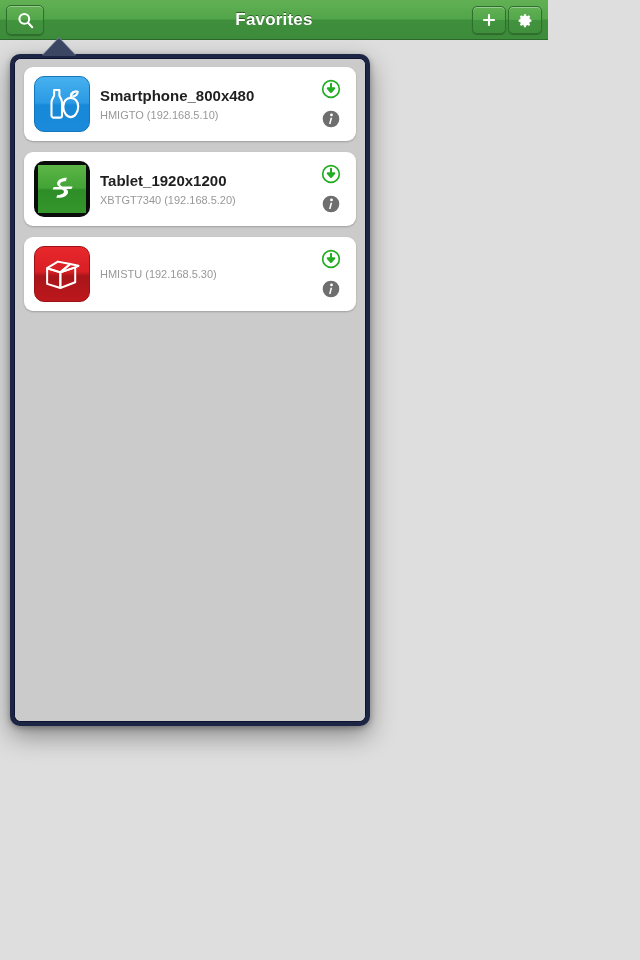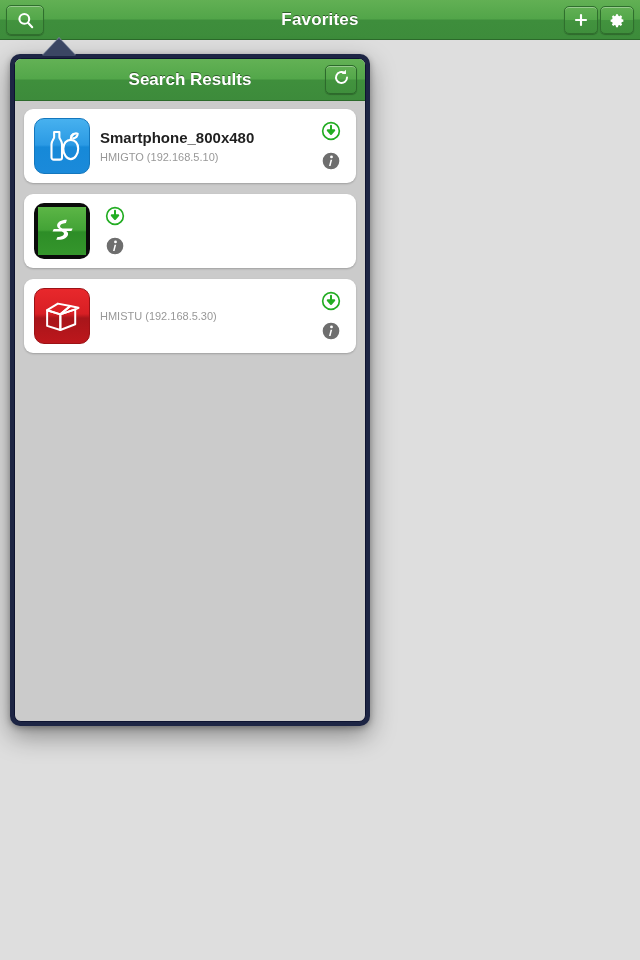--- a/index.html
+++ b/index.html
@@ -13,21 +13,21 @@
   body {
     font-family: "Liberation Sans", sans-serif;
     background: #dedede;
     position: relative;
   }
 
   
   .navbar {
     position: absolute;
     top: 0; left: 0;
-    width: 640px;
+    width: 548px;
     height: 40px;
     background: linear-gradient(to bottom, #62b054 0%, #52a549 48%, #3e8e3c 52%, #3d8c3b 100%);
     border-bottom: 1px solid #2c6a2b;
     display: flex;
     align-items: center;
     justify-content: center;
   }
 
   .nav-title {
     color: #ffffff;
@@ -125,21 +125,20 @@
     justify-content: center;
     cursor: pointer;
   }
 
   
   .list {
     flex: 1 1 auto;
     padding: 8px 9px 0 9px;
     overflow-y: auto;
     background: #cbcbcb;
-    border-radius: 8px;
   }
 
   .list-item {
     position: relative;
     height: 74px;
     background: #ffffff;
     border-radius: 9px;
     margin-bottom: 11px;
     display: flex;
     align-items: center;
@@ -246,31 +245,20 @@
       </svg>
     </span>
   </div>
 </div>
 
 <div class="pointer"></div>
 
 <div class="popover">
   <div class="popover-inner">
 
-    <div class="popover-header">
-      <div class="popover-title">Search Results</div>
-      <div class="refresh-btn">
-        <span>
-          <svg width="19" height="19" viewBox="0 0 24 24" fill="none" stroke="#ffffff" stroke-width="2.4" stroke-linecap="round">
-            <path d="M19 12a7 7 0 1 1-2.9-5.65"></path>
-            <polyline points="17.6,2.2 17.6,7.6 12.3,7.6" fill="#ffffff" stroke="none"></polyline>
-          </svg>
-        </span>
-      </div>
-    </div>
 
     <div class="list">
 
       <div class="list-item">
         <div class="item-icon icon-blue">
           <svg width="42" height="40" viewBox="0 0 48 44" fill="none" stroke="#ffffff" stroke-width="2.4" stroke-linejoin="round" stroke-linecap="round">
             <path d="M15 6 h6 v6 c0 2 3 4 3 8 v15 c0 1.6-1.2 2.6-2.6 2.6 h-6.8 c-1.4 0-2.6-1-2.6-2.6 V20 c0-4 3-6 3-8 z"></path>
             <path d="M34 15 c5 0 8.5 4 8.5 10 c0 6-3.8 12-8.5 12 c-4.7 0-8.5-6-8.5-12 c0-6 3.5-10 8.5-10 z"></path>
             <path d="M34 15 c0-3 1-5 3-6.6"></path>
             <path d="M34.6 10.5 c2.2-2.6 5.4-3.2 7.4-2.6 c-.3 2.6-2.4 5-5.2 5.4"></path>
@@ -298,20 +286,24 @@
       </div>
 
       <div class="list-item">
         <div class="item-icon icon-green">
           <div class="inner">
             <svg width="36" height="36" viewBox="0 0 48 48" fill="#ffffff">
               <path d="M30.5 9 c-7.5 0-13 3.2-13 7.6 c0 2 1.2 3.6 3.2 4.8 H13 l-1.6 3.4 h12.2 c2 .9 3 1.7 3 2.8 c0 2.2-3.4 4-8.6 4.4 l-1.7 3.6 c.7.06 1.4.1 2.2.1 c8 0 13.6-3.2 13.6-7.8 c0-1.5-.8-2.8-2.3-3.9 h6.8 l1.6-3.4 H24.6 c-2.2-1-3.2-1.9-3.2-3.1 c0-2.2 3.2-3.9 7.8-4.3 z"></path>
             </svg>
           </div>
         </div>
+        <div class="item-text">
+          <div class="item-title">Tablet_1920x1200</div>
+          <div class="item-sub">XBTGT7340 (192.168.5.20)</div>
+        </div>
         <div class="item-actions">
           <span class="action-icon">
             <svg width="20" height="20" viewBox="0 0 24 24">
               <circle cx="12" cy="12" r="10" fill="#ffffff" stroke="#23ad23" stroke-width="2"></circle>
               <path d="M12 5.6 v7.6 M8.1 11.2 L12 15.6 L15.9 11.2 Z" fill="#23ad23" stroke="#23ad23" stroke-width="2.4" stroke-linejoin="round" stroke-linecap="round"></path>
             </svg>
           </span>
           <span class="action-icon">
             <svg width="20" height="20" viewBox="0 0 24 24">
               <circle cx="12" cy="12" r="10" fill="#6e6e6e"></circle>

